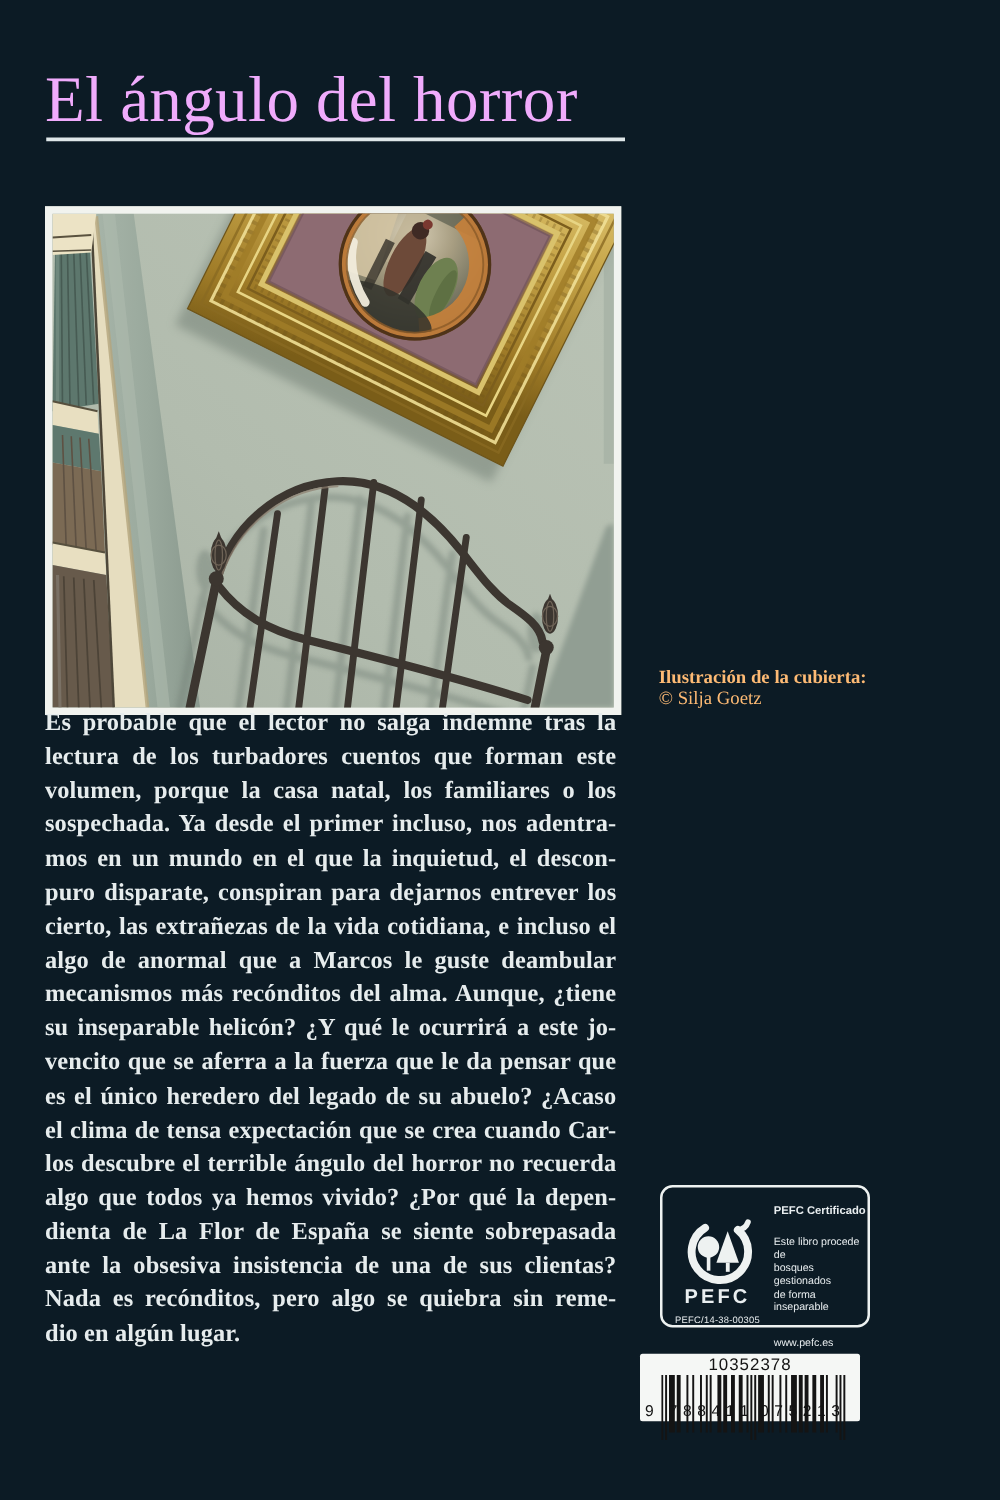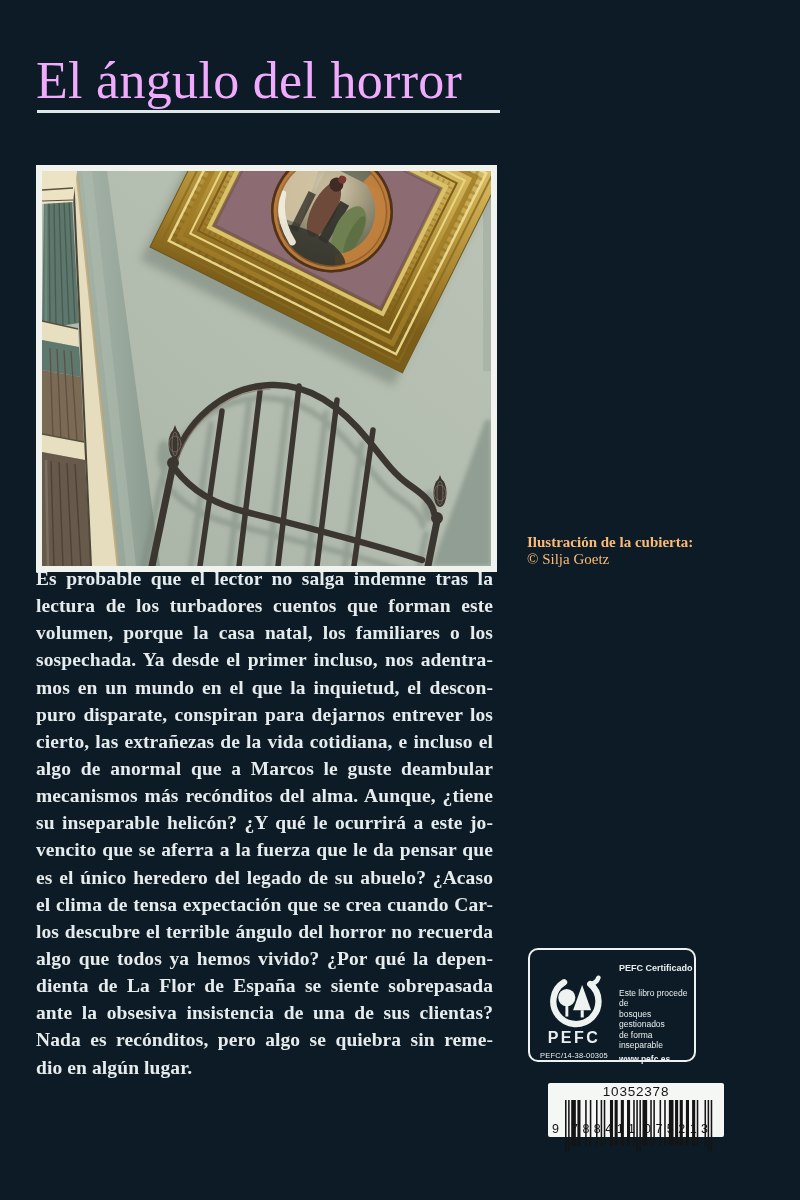--- a/index.html
+++ b/index.html
@@ -34,24 +34,24 @@
     left:528px;top:948px;width:168px;height:114px;box-sizing:border-box;
     border:2.5px solid #eef2f1;border-radius:10px;
     font-family:"Liberation Sans", sans-serif;color:#e9eef0;
     display:flex;
   }
   .pefc-left{width:88px;display:flex;flex-direction:column;align-items:center;padding-top:24px;justify-content:flex-end;}
   .pefc-word{font-weight:bold;font-size:16px;letter-spacing:2.5px;margin-top:-2px;}
   .pefc-code{font-size:7.5px;letter-spacing:.2px;margin-top:4px;white-space:nowrap;}
   .pefc-right{flex:1;padding-top:13px;padding-left:1px;font-size:8.5px;line-height:10.5px;}
   .pefc-right .head{font-weight:bold;font-size:9px;margin-bottom:14px;}
-  .pefc-right .url{margin-top:3px;font-weight:bold;}
+  .pefc-right .url{margin-top:18px;}
   
   .barcode{
-    left:548px;top:1083px;width:176px;height:54px;background:#f5f7f5;border-radius:2px;
+    left:512px;top:1083px;width:176px;height:54px;background:#f5f7f5;border-radius:2px;
     color:#141414;font-family:"Liberation Sans", sans-serif;
   }
   .bc-top{position:absolute;top:1px;left:0;width:100%;text-align:center;font-size:13.5px;letter-spacing:.8px;}
   .bc-bars{position:absolute;left:17px;top:17px;}
   .bc-digits{position:absolute;bottom:1px;left:0;width:100%;height:14px;font-size:12.5px;}
   .bc-lead{position:absolute;left:4px;bottom:0;}
   .bc-g1{position:absolute;left:23px;bottom:0;width:64px;display:flex;justify-content:space-between;}
   .bc-g2{position:absolute;left:96px;bottom:0;width:64px;display:flex;justify-content:space-between;}
 </style>
 </head>

